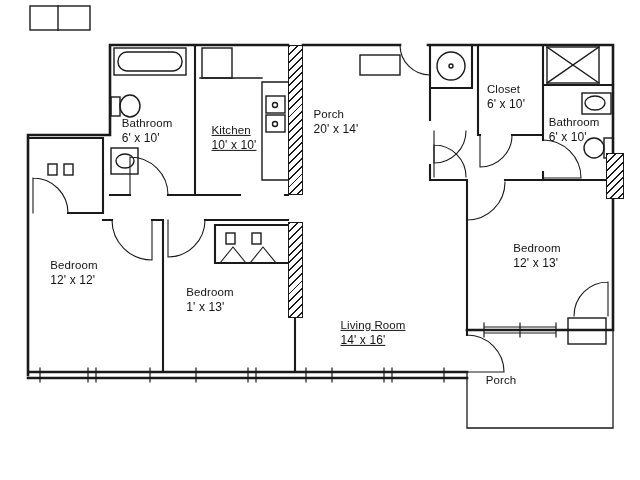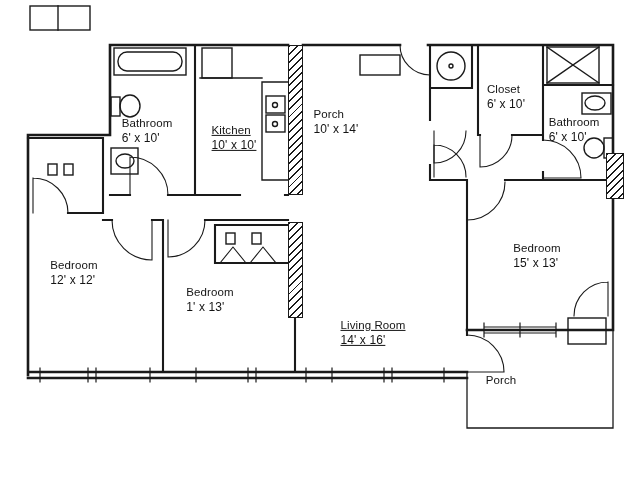--- a/index.html
+++ b/index.html
@@ -151,41 +151,41 @@
   <div class="room-label" style="left:147px;top:131px;">
     <span class="nm">Bathroom</span>
     <span class="dims">6' x 10'</span>
   </div>
   <div class="room-label" style="left:234px;top:138px;text-decoration:underline;">
     <span class="nm">Kitchen</span>
     <span class="dims">10' x 10'</span>
   </div>
   <div class="room-label" style="left:336px;top:122px;">
     <span class="nm">Porch</span>
-    <span class="dims">10' x 14'</span>
+    <span class="dims">20' x 14'</span>
   </div>
   <div class="room-label" style="left:506px;top:97px;">
     <span class="nm">Closet</span>
     <span class="dims">6' x 10'</span>
   </div>
   <div class="room-label" style="left:574px;top:130px;">
     <span class="nm">Bathroom</span>
     <span class="dims">6' x 10'</span>
   </div>
   <div class="room-label" style="left:74px;top:273px;">
     <span class="nm">Bedroom</span>
     <span class="dims">12' x 12'</span>
   </div>
   <div class="room-label" style="left:210px;top:300px;">
     <span class="nm">Bedroom</span>
     <span class="dims">1' x 13'</span>
   </div>
   <div class="room-label" style="left:537px;top:256px;">
     <span class="nm">Bedroom</span>
-    <span class="dims">15' x 13'</span>
+    <span class="dims">12' x 13'</span>
   </div>
   <div class="room-label" style="left:373px;top:333px;text-decoration:underline;">
     <span class="nm">Living Room</span>
     <span class="dims">14' x 16'</span>
   </div>
   <div class="room-label" style="left:501px;top:381px;">
     <span class="nm">Porch</span>
   </div>
 
 </div>

